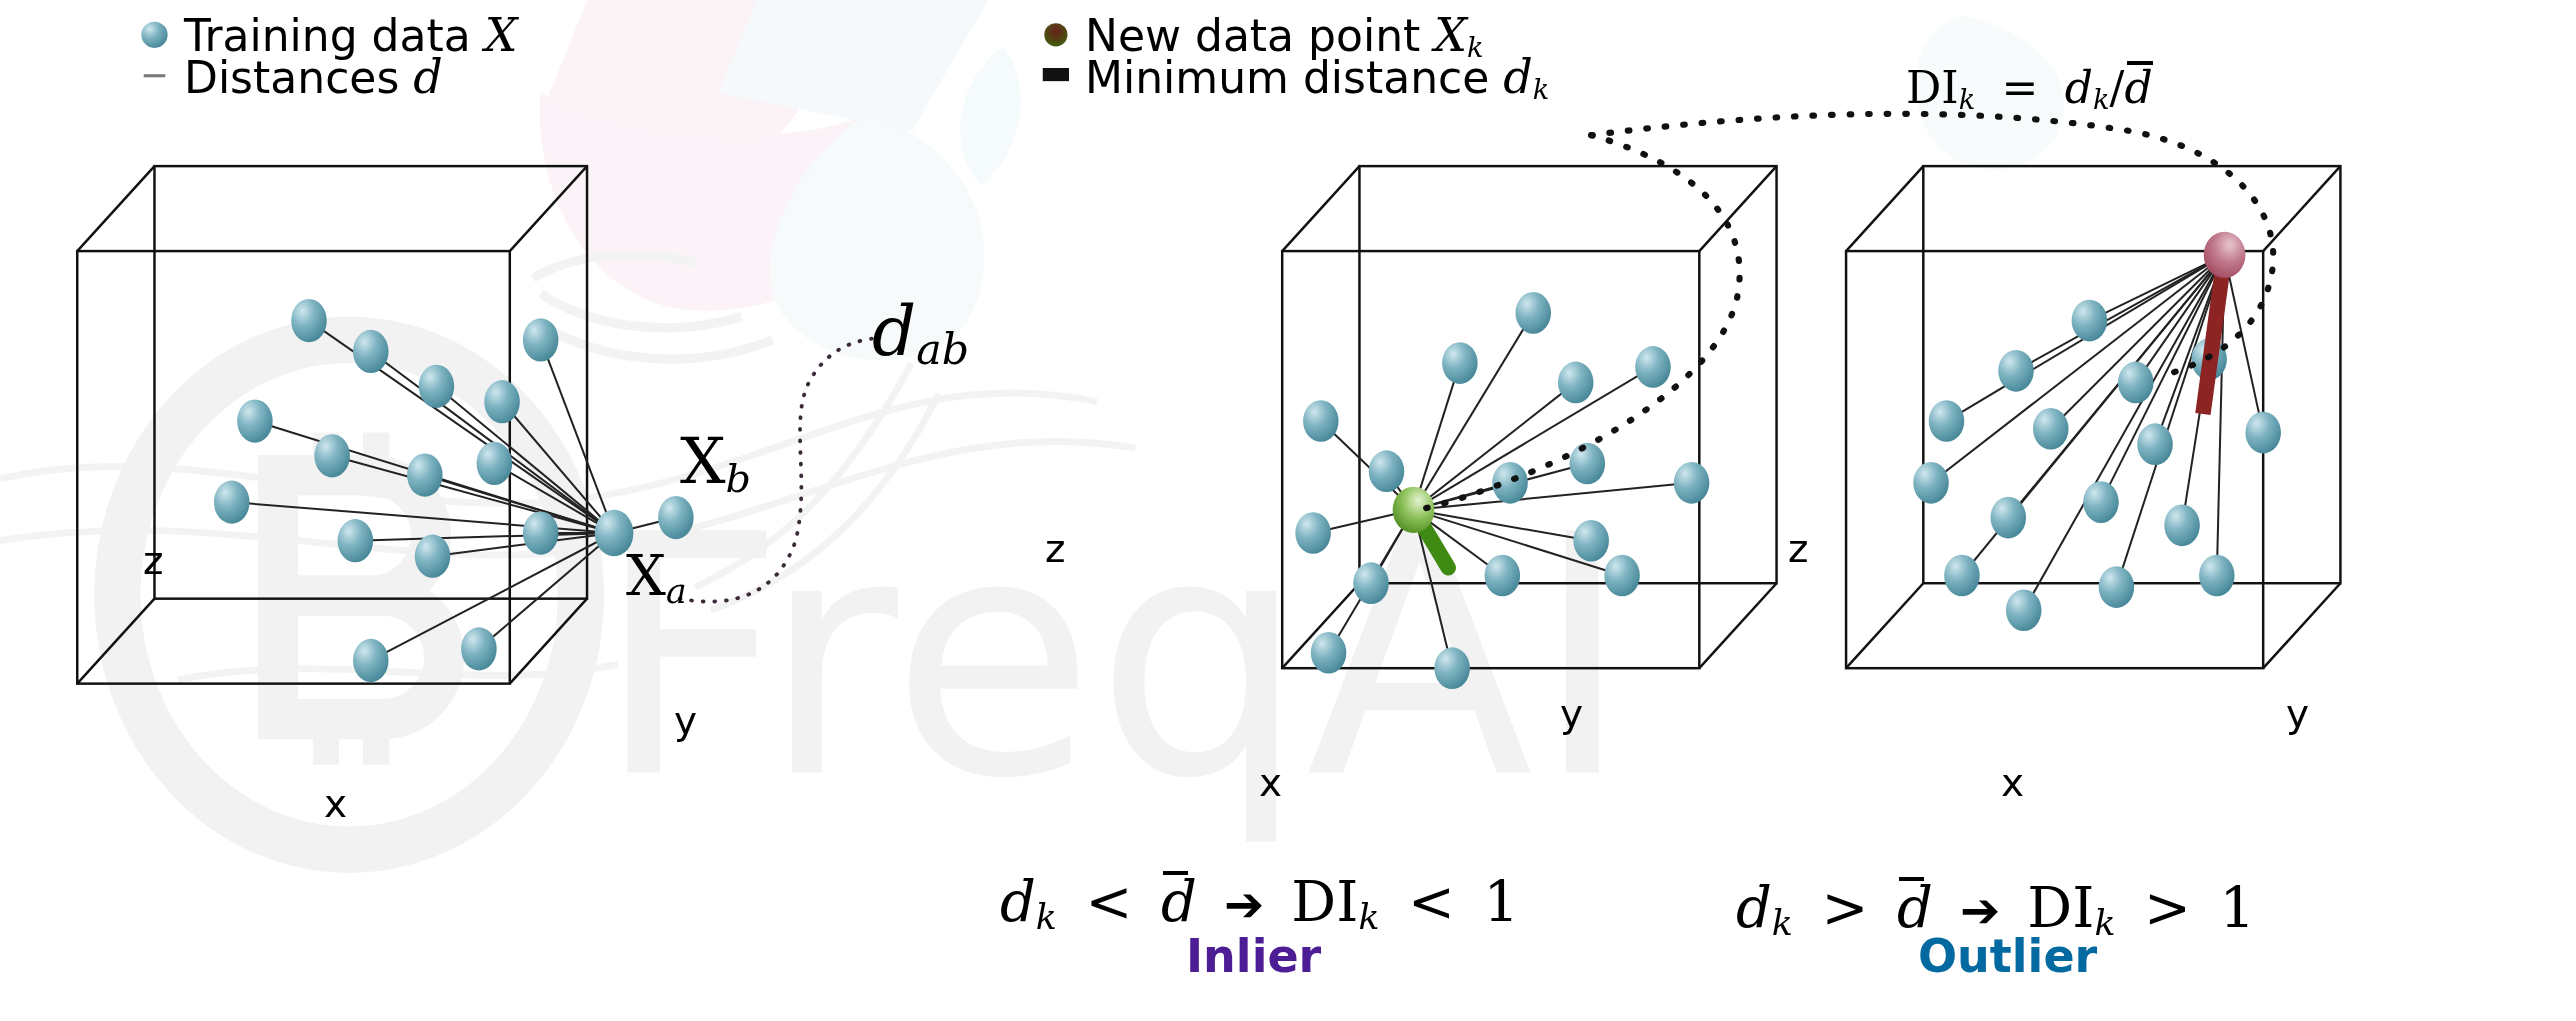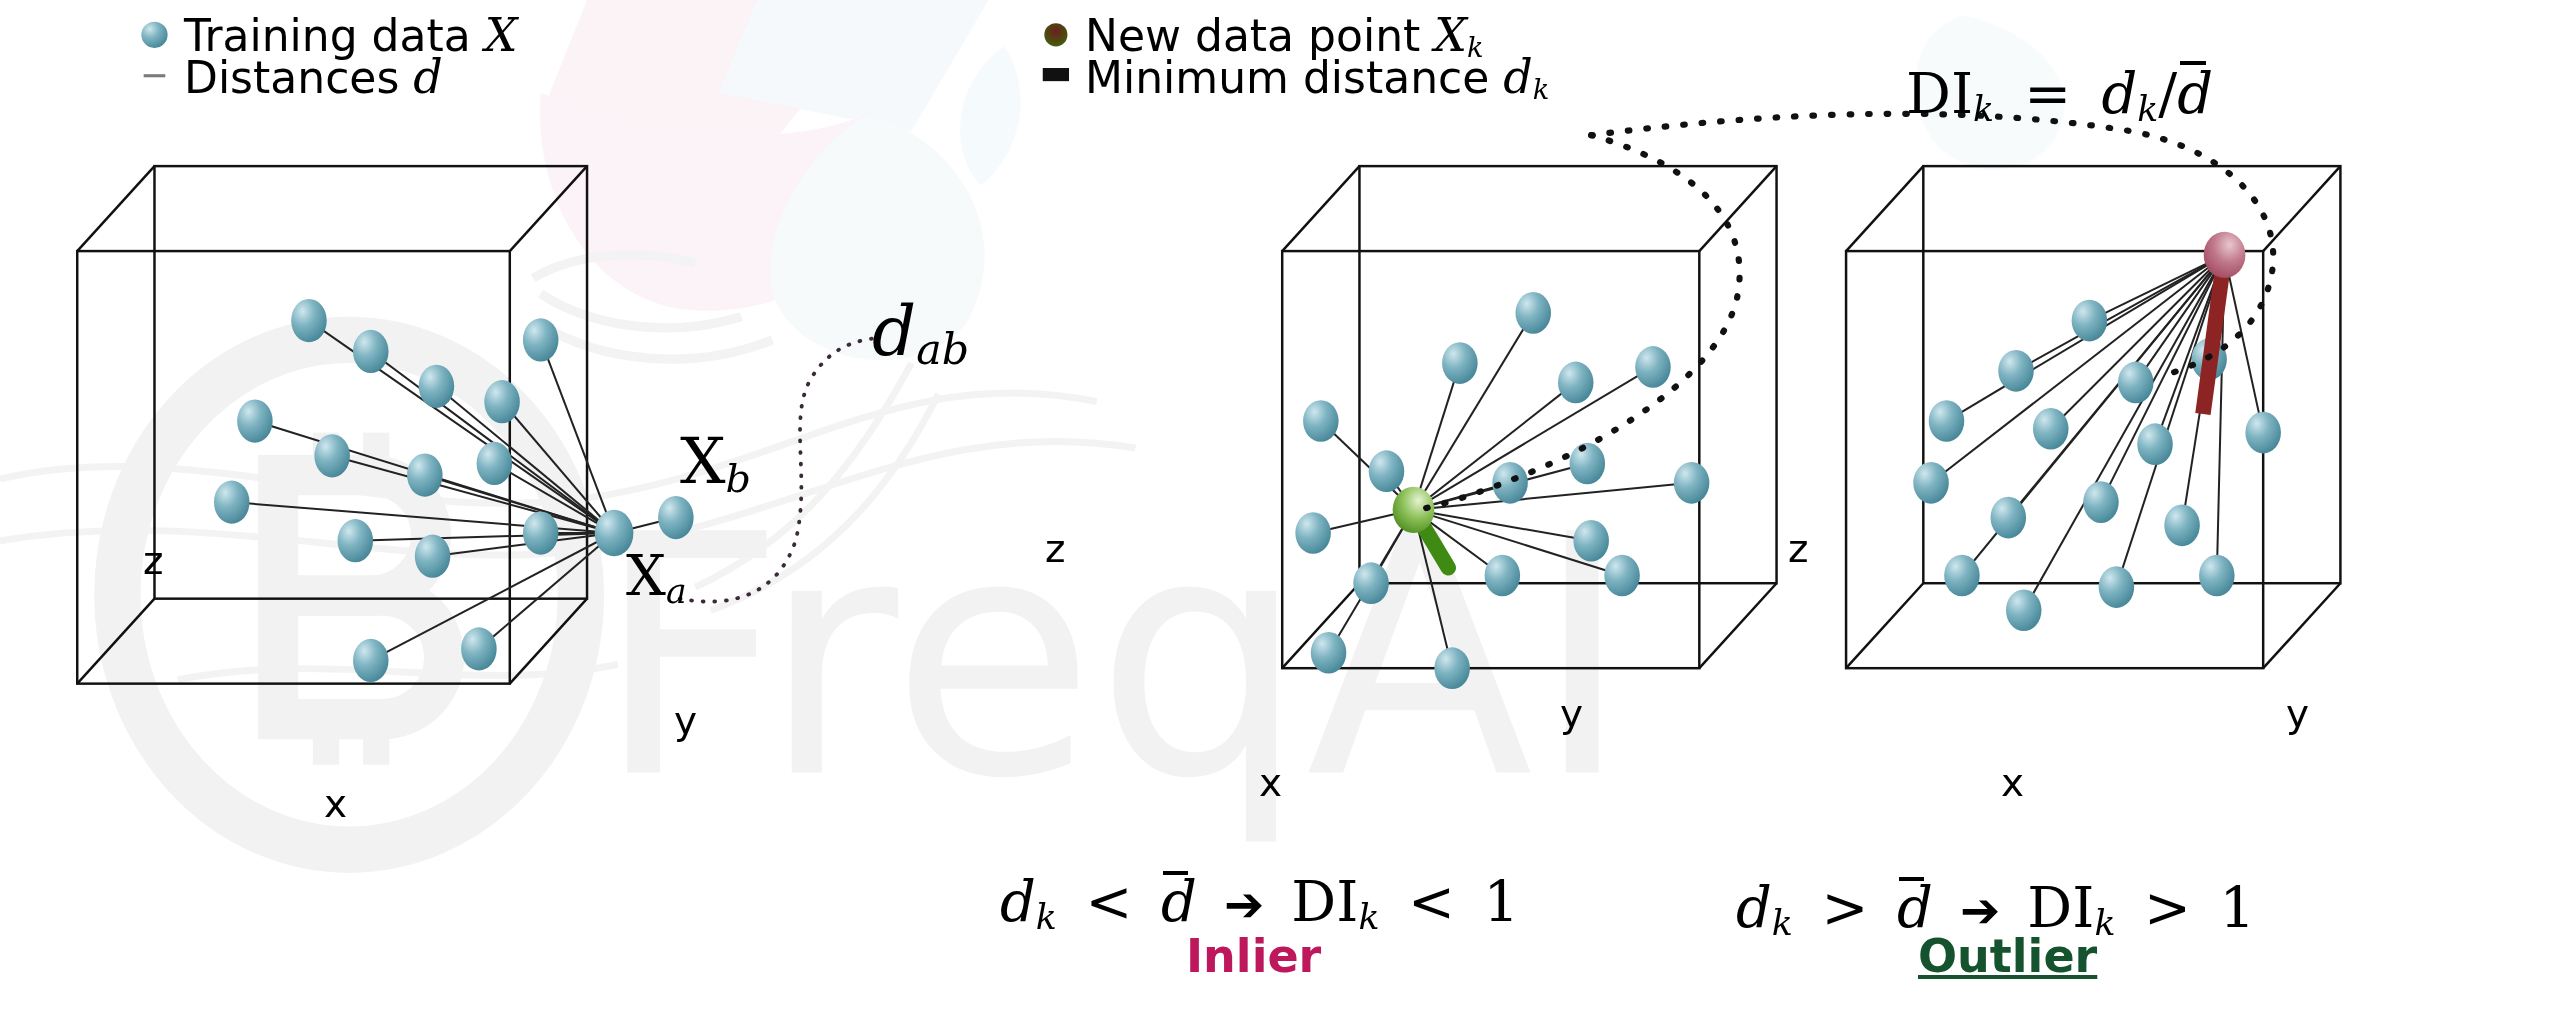--- a/index.html
+++ b/index.html
@@ -12,21 +12,21 @@
   svg.layer{position:absolute;left:0;top:0;width:2576px;height:1022px;}
   .txt{position:absolute;white-space:nowrap;color:#000;line-height:1;}
   .sans{font-family:"DejaVu Sans", sans-serif;}
   .legend-label{font-size:44px;font-family:"DejaVu Sans",sans-serif;}
   .mathvar{font-family:"DejaVu Serif",serif;font-style:italic;}
   .mathup{font-family:"DejaVu Serif",serif;font-style:normal;}
   sub{font-size:0.62em;vertical-align:-0.22em;font-style:italic;}
   .axlab{font-size:39px;font-family:"DejaVu Sans",sans-serif;}
   .formula{font-size:56px;font-family:"DejaVu Serif",serif;}
   .verdict{font-size:46px;font-weight:bold;font-family:"DejaVu Sans",sans-serif;}
-  .bigmath{font-size:56px;}
+  .bigmath{font-size:44px;}
 </style>
 </head>
 <body>
 
 <div id="stage">
 
   <svg class="layer" viewBox="0 0 3335 1323">
     <defs>
       <linearGradient id="tealG" x1="0.25" y1="0.15" x2="0.8" y2="0.95">
         <stop offset="0%" stop-color="#bfe0e8"></stop>
@@ -333,17 +333,17 @@
     <span style="position:relative;display:inline-block;">
       <span class="mathvar">d</span>
       <span style="position:absolute;left:1.5px;top:-3.1px;width:25px;height:3.9px;background:#000;"></span>
     </span>
     <span class="sans" style="padding:0 9.3px;font-size:48px;">➔</span>
     <span class="mathup">DI</span><sub class="mathvar">k</sub>
     <span class="mathup" style="padding:0 10.8px;">&gt;</span>
     <span class="mathup">1</span>
   </div>
 
-  <div class="txt verdict" style="left:1186px;top:933px;color:#be185d;">Inlier</div>
-  <div class="txt verdict" style="left:1918px;top:933px;color:#14532d;text-decoration:underline;">Outlier</div>
+  <div class="txt verdict" style="left:1186px;top:933px;color:#4c1d95;">Inlier</div>
+  <div class="txt verdict" style="left:1918px;top:933px;color:#0369a1;">Outlier</div>
 
 </div>
 
 
 </body></html>

